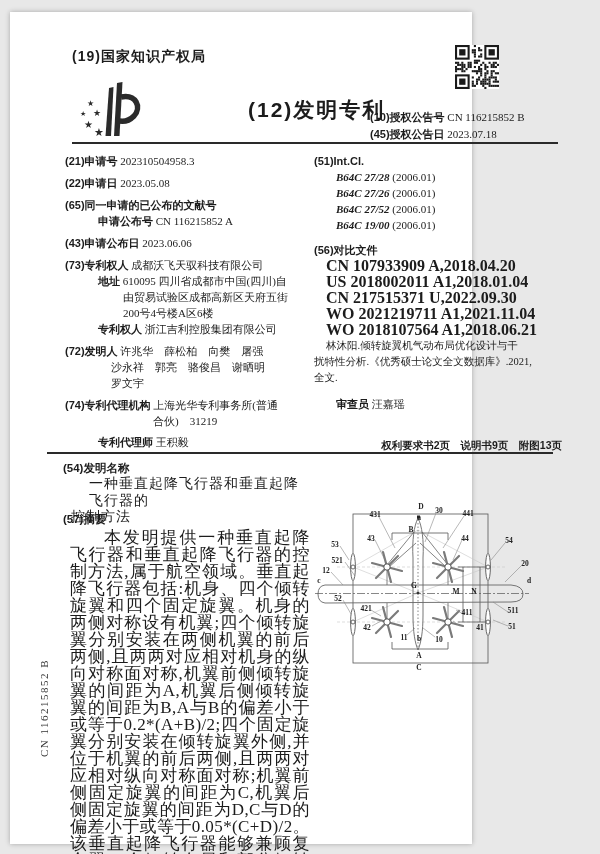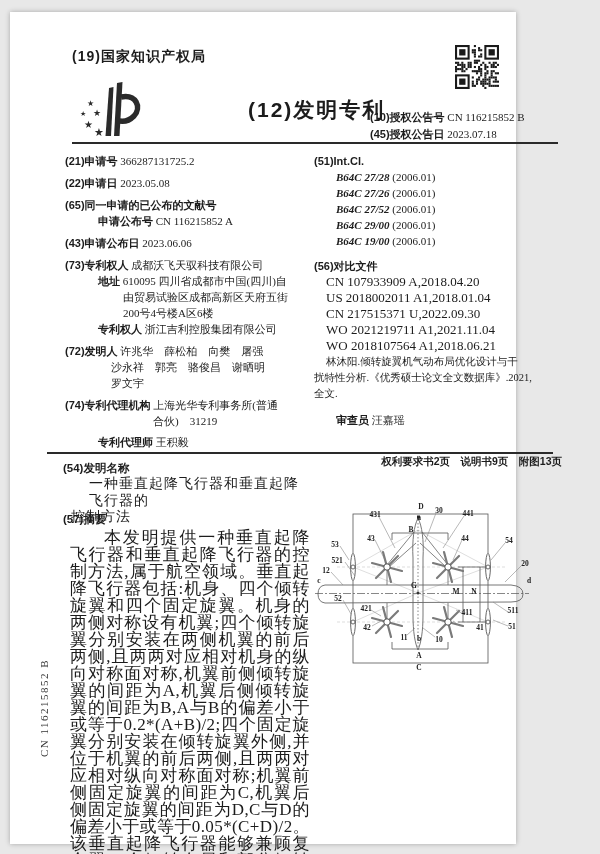--- a/index.html
+++ b/index.html
@@ -3,39 +3,39 @@
 <meta charset="utf-8">
 <style>
   html,body{margin:0;padding:0;}
   body{
     width:600px;height:854px;position:relative;overflow:hidden;
     background:#e8e8e8;
     font-family:"Liberation Serif",serif;color:#1c1c1c;
     -webkit-font-smoothing:antialiased;
   }
   .page{
-    position:absolute;left:10px;top:12px;width:506px;height:832px;
+    position:absolute;left:10px;top:12px;width:462px;height:832px;
     background:#ffffff;box-shadow:0 0 5px rgba(0,0,0,.28);
   }
   .abs{position:absolute;}
   .lbl{font-weight:bold;font-family:"Liberation Sans",sans-serif;}
   .val{font-family:"Liberation Serif",serif;}
   .office{font-size:14px;font-weight:bold;letter-spacing:1px;font-family:"Liberation Sans",sans-serif;}
   .doc-type{font-size:21px;font-weight:bold;letter-spacing:2px;font-family:"Liberation Sans",sans-serif;}
   .grant-line{font-size:11px;line-height:17px;white-space:nowrap;}
   .grant-line .lbl{font-size:11px;}
   .rule{position:absolute;background:#2a2a2a;height:2px;}
   .col{font-size:11px;line-height:16px;}
   .col .row{margin-bottom:6px;}
   .ind1{padding-left:33px;}
   .ind2{padding-left:46px;}
   .ind3{padding-left:58px;}
   .intcl-item{padding-left:22px;line-height:16px;}
   .intcl-item .code{font-style:italic;font-weight:bold;font-family:"Liberation Serif",serif;}
-  .ref-item{padding-left:12px;line-height:16px;font-size:13px;white-space:nowrap;}
+  .ref-item{padding-left:12px;line-height:16px;font-size:16px;white-space:nowrap;font-weight:bold;}
   .cit{font-size:10.5px;line-height:16px;}
   .pages{font-size:10.5px;font-weight:bold;text-align:right;font-family:"Liberation Sans",sans-serif;}
   .sec-label{font-size:11.5px;font-weight:bold;font-family:"Liberation Sans",sans-serif;line-height:16px;}
   .title-line{font-size:14px;line-height:16.5px;letter-spacing:1px;}
   .abstract{
     font-size:17px;line-height:17px;text-align:justify;
     text-indent:2em;letter-spacing:.4px;
   }
   .vertical-docno{
     writing-mode:vertical-lr;transform:rotate(180deg);
@@ -219,21 +219,21 @@
       <span class="lbl">(45)授权公告日</span>
       <span class="val">2023.07.18</span>
     </div>
   </div>
 
   <div class="rule" style="left:62px;top:130px;width:486px;"></div>
 
   <div class="abs col" style="left:55px;top:141px;width:245px;">
     <div class="row">
       <span class="lbl">(21)申请号</span>
-      <span class="val">366287131725.2</span>
+      <span class="val">202310504958.3</span>
     </div>
     <div class="row">
       <span class="lbl">(22)申请日</span>
       <span class="val">2023.05.08</span>
     </div>
     <div class="row">
       <div class="lbl">(65)同一申请的已公布的文献号</div>
       <div class="ind1">
         <span class="lbl">申请公布号</span>
         <span class="val">CN 116215852 A</span>
@@ -279,21 +279,20 @@
       </div>
     </div>
   </div>
 
   <div class="abs col" style="left:304px;top:141px;width:252px;">
     <div>
       <div class="lbl">(51)Int.Cl.</div>
       <div class="intcl-item"><span class="code">B64C 27/28</span> <span class="val">(2006.01)</span></div>
       <div class="intcl-item"><span class="code">B64C 27/26</span> <span class="val">(2006.01)</span></div>
       <div class="intcl-item"><span class="code">B64C 27/52</span> <span class="val">(2006.01)</span></div>
-      <div class="intcl-item"><span class="code">B64C 29/00</span> <span class="val">(2006.01)</span></div>
       <div class="intcl-item"><span class="code">B64C 19/00</span> <span class="val">(2006.01)</span></div>
     </div>
     <div style="margin-top:9px;">
       <div class="lbl">(56)对比文件</div>
       <div class="ref-item val">CN 107933909 A,2018.04.20</div>
       <div class="ref-item val">US 2018002011 A1,2018.01.04</div>
       <div class="ref-item val">CN 217515371 U,2022.09.30</div>
       <div class="ref-item val">WO 2021219711 A1,2021.11.04</div>
       <div class="ref-item val">WO 2018107564 A1,2018.06.21</div>
       <div class="cit" style="padding-left:12px;">林沐阳.倾转旋翼机气动布局优化设计与干</div>

